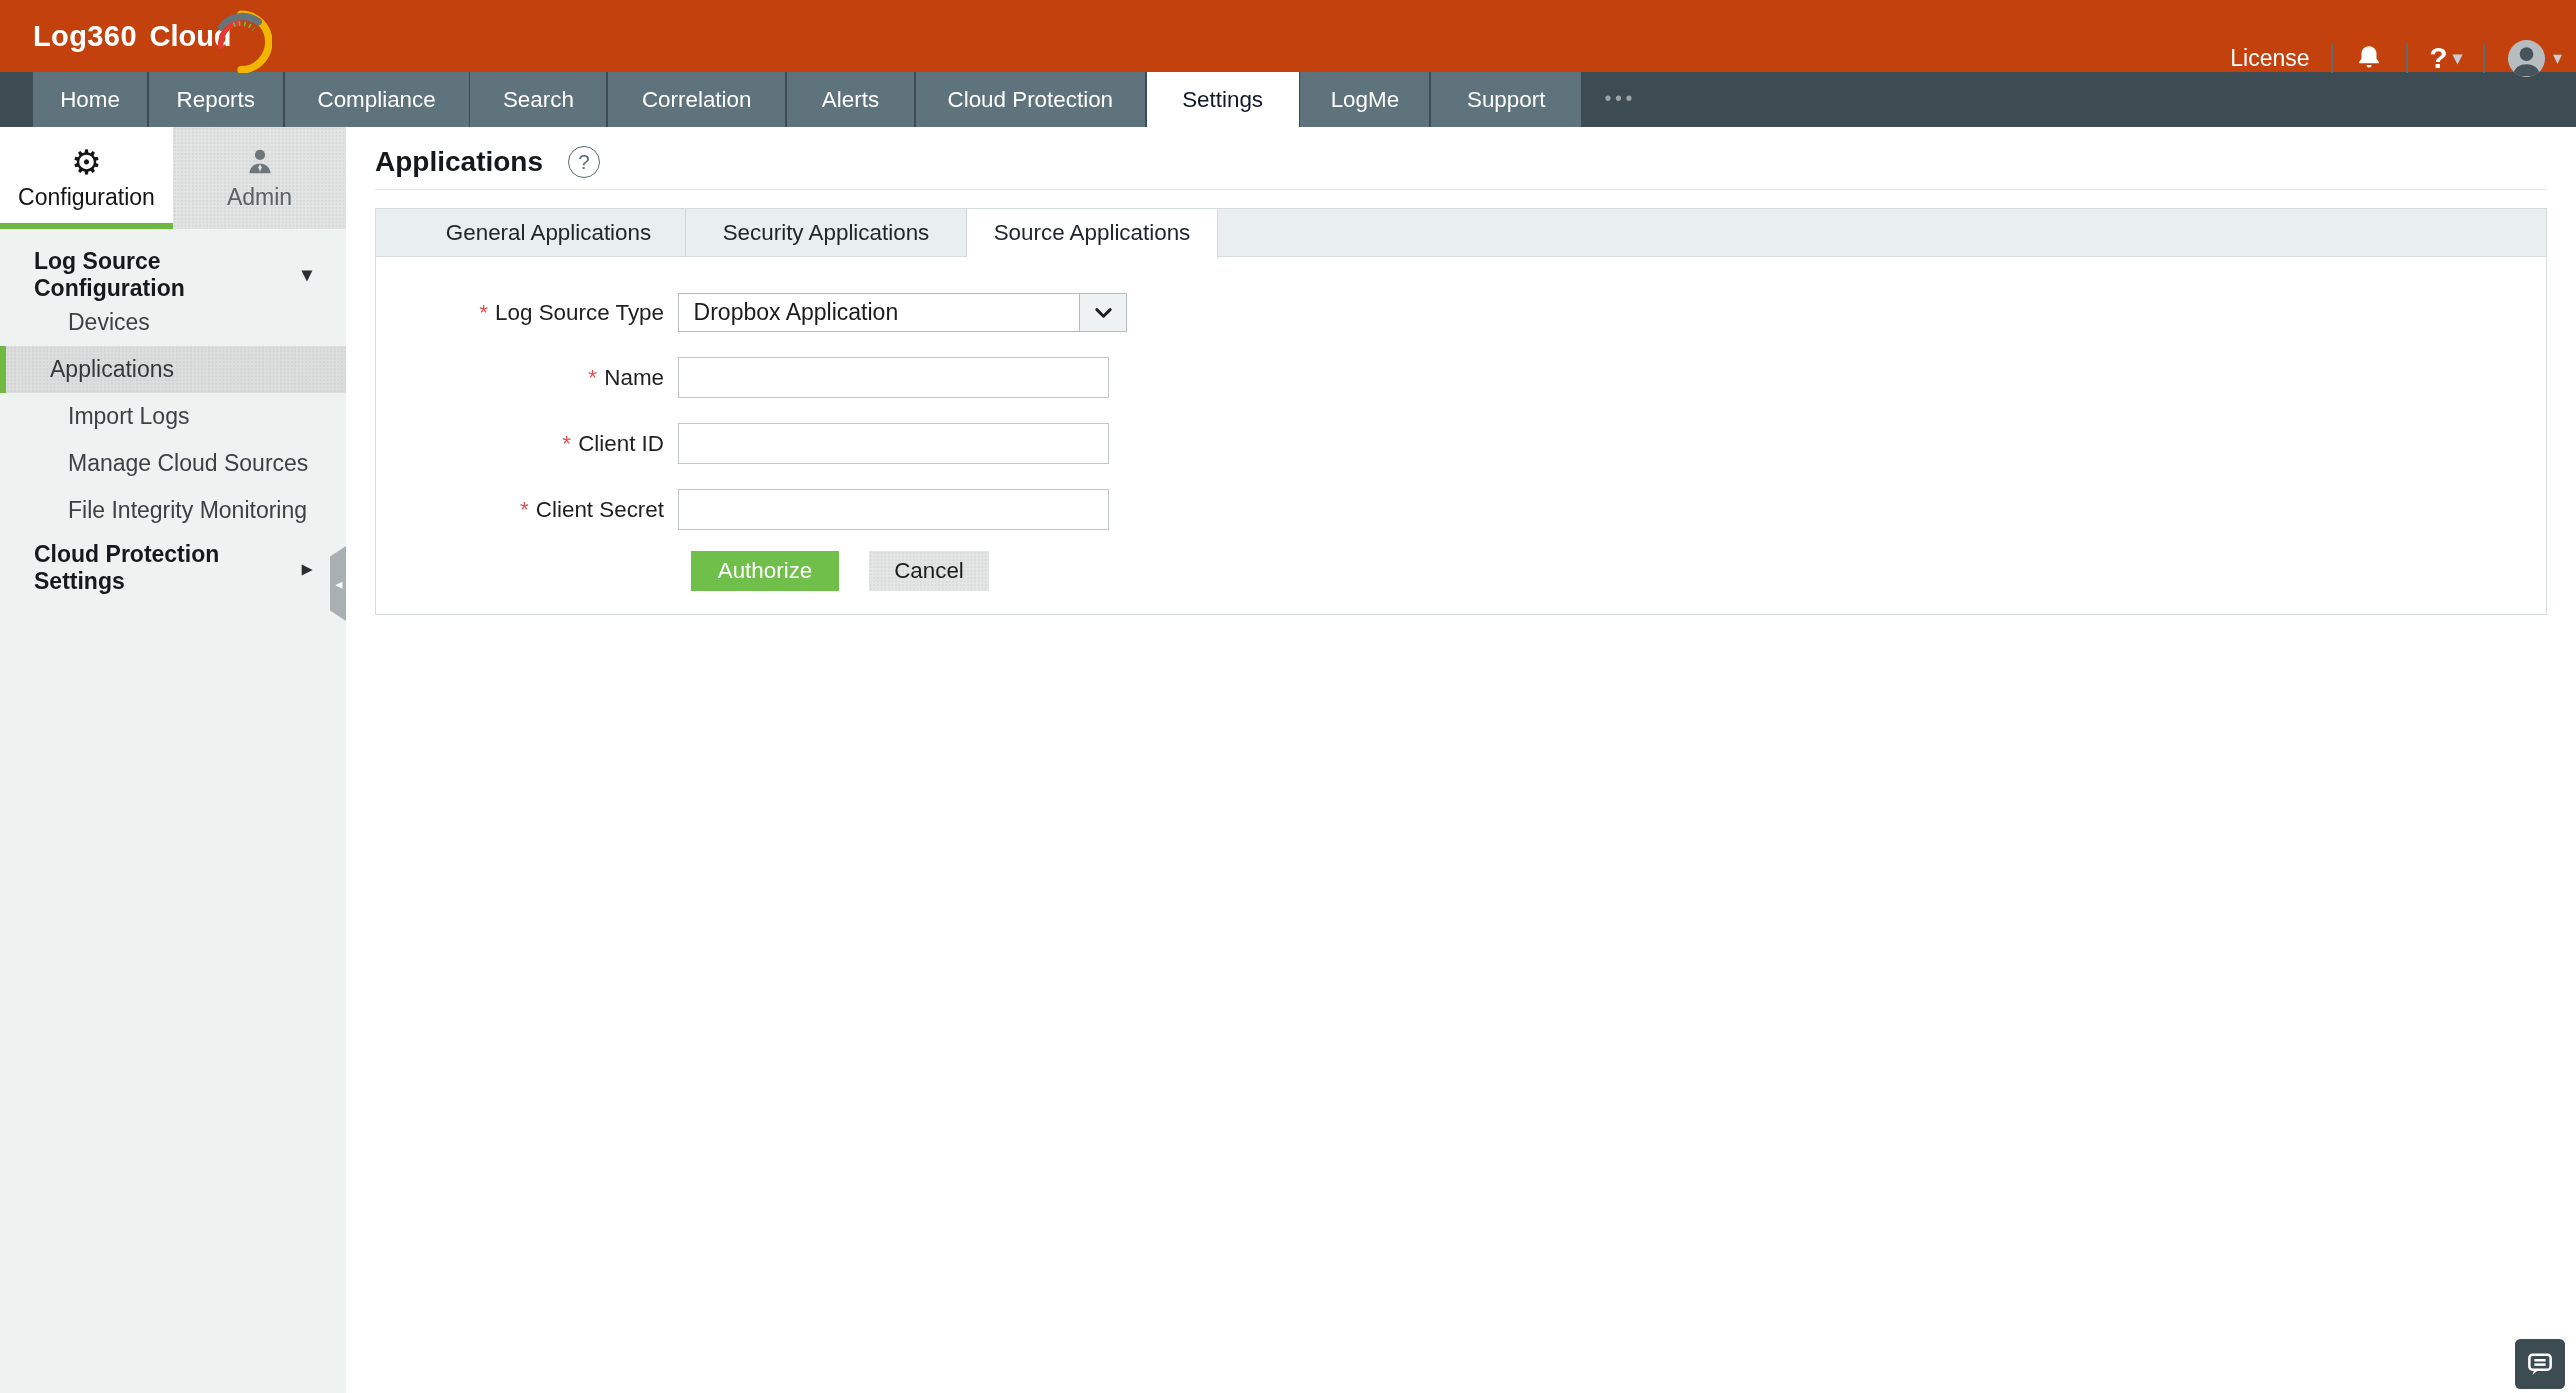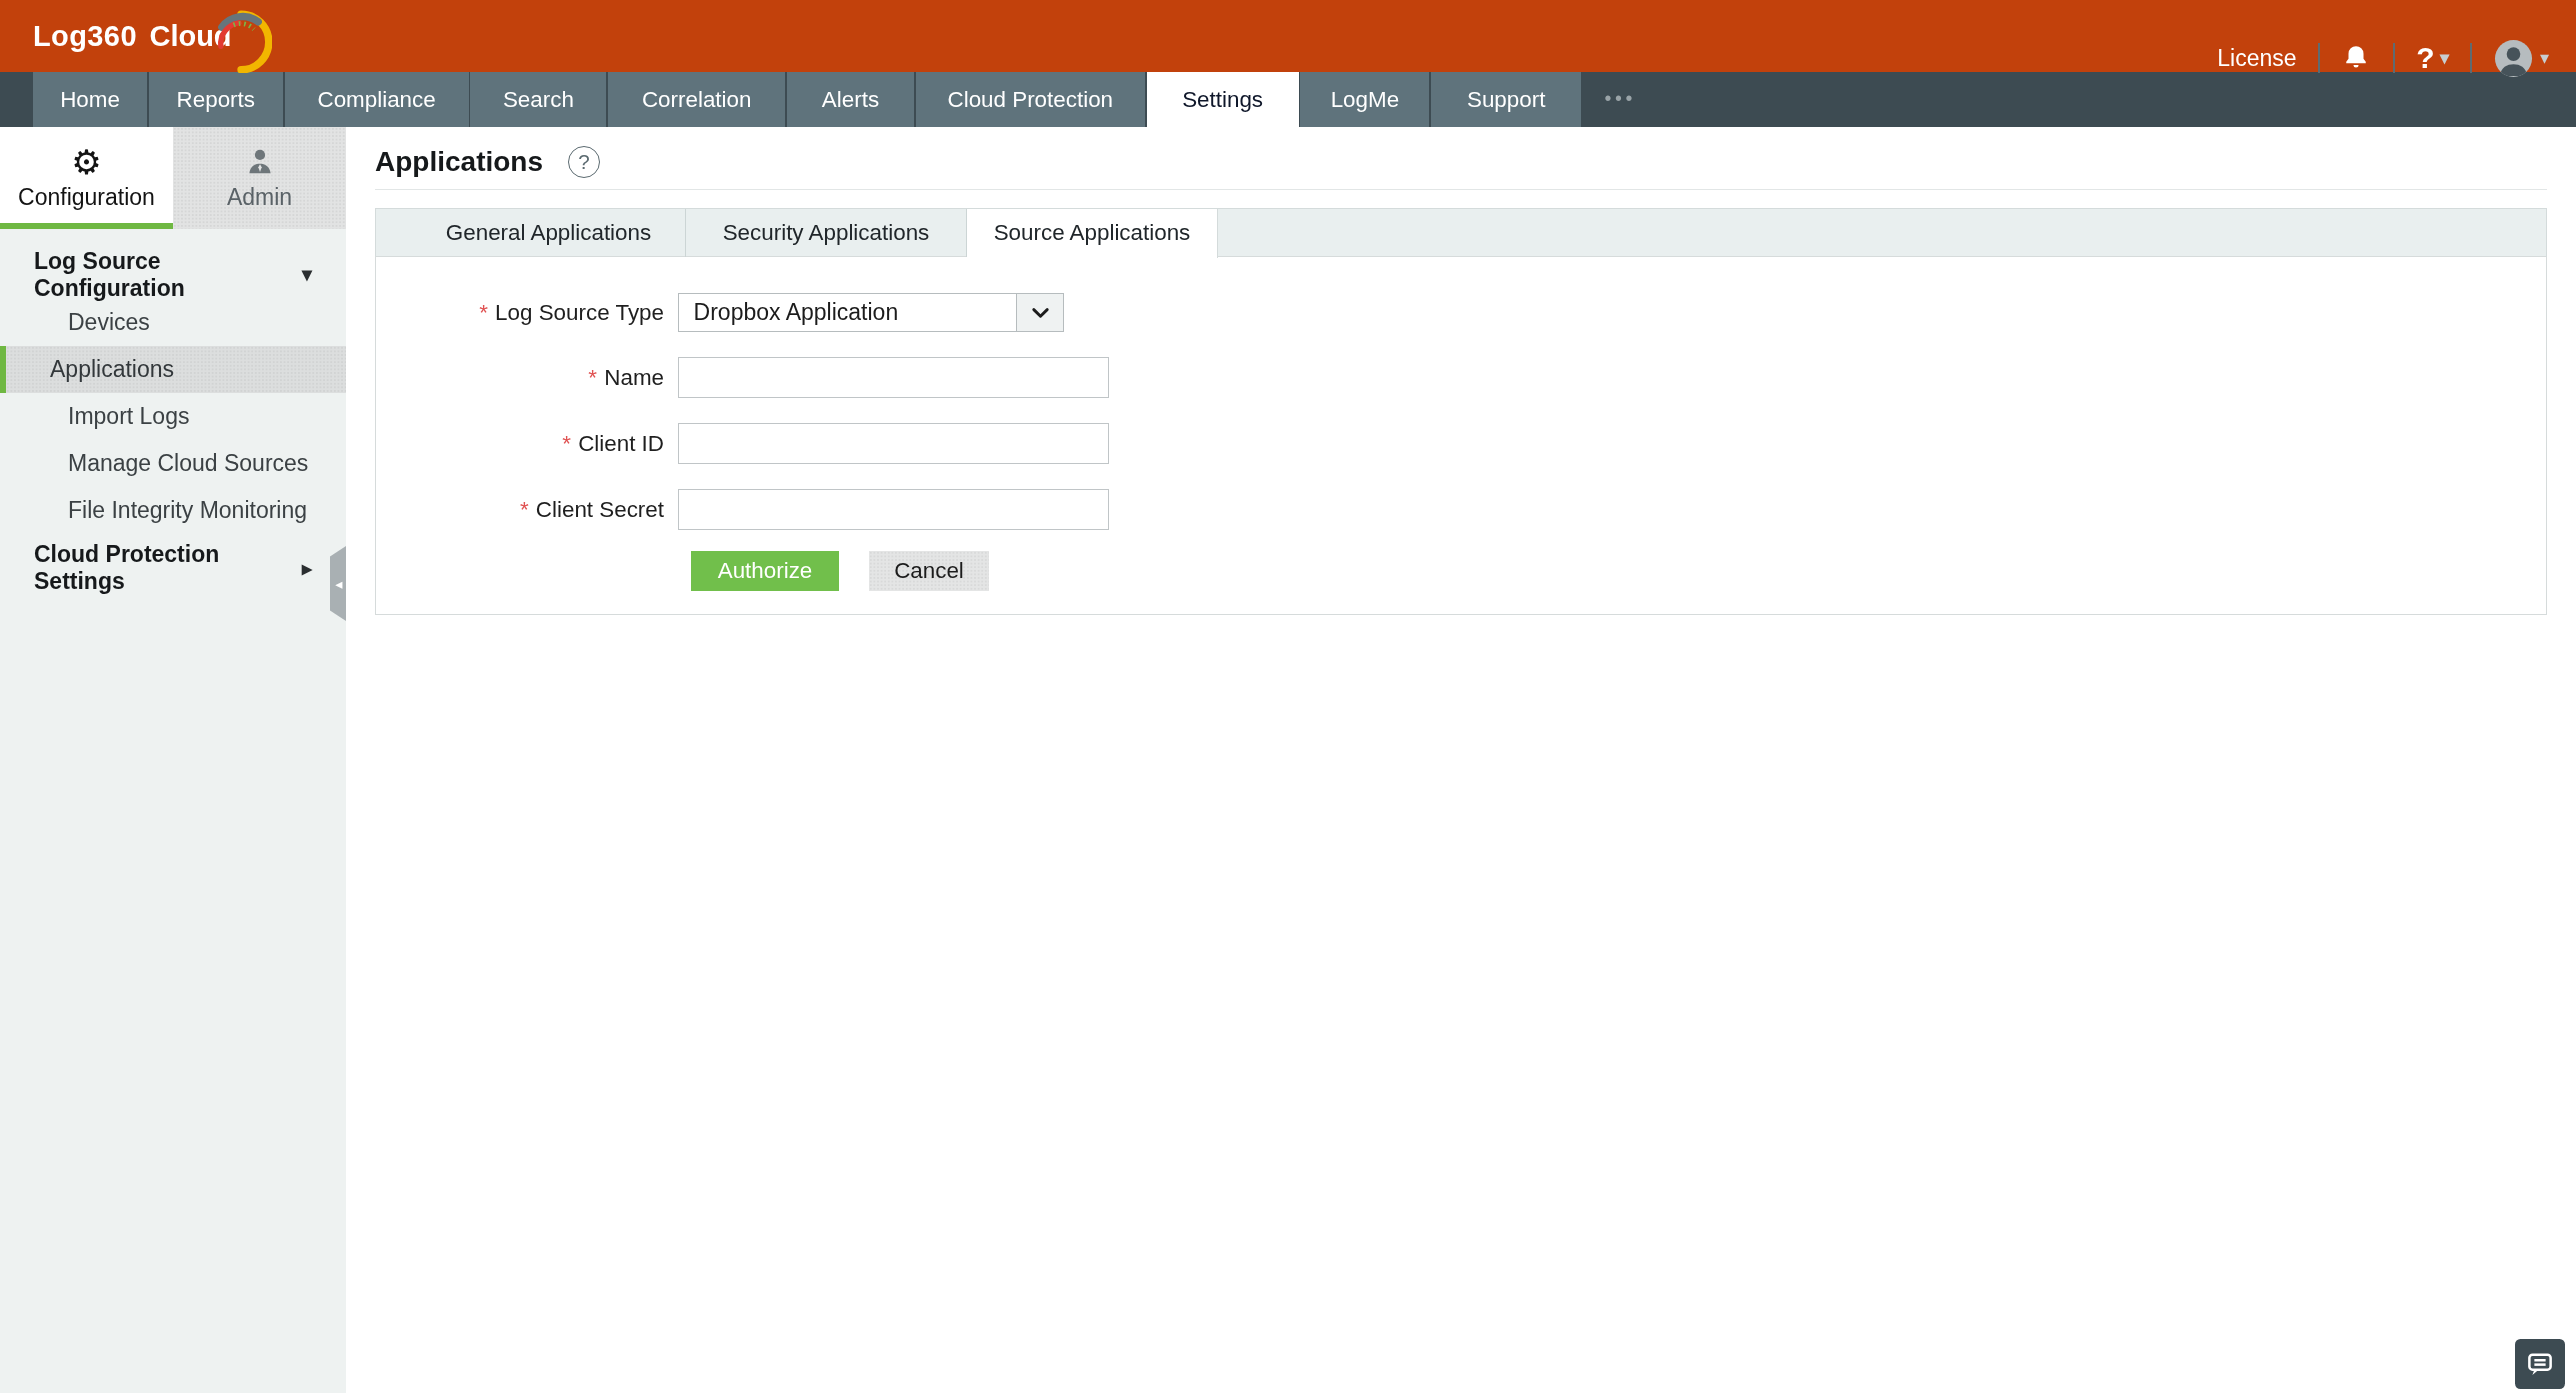--- a/index.html
+++ b/index.html
@@ -6,21 +6,21 @@
   html,body { width:2576px; height:1394px; overflow:hidden; background:#fff;
               font-family:"Liberation Sans", sans-serif; }
 
   
   .topbar { height:72px; background:#c2410c; display:flex; align-items:center; position:relative; }
   .logo { display:flex; align-items:baseline; padding-left:33px; position:relative; }
   .logo-name { color:#fff; font-size:29px; font-weight:bold; letter-spacing:0.4px; }
   .logo-suffix { color:#fff; font-size:29px; font-weight:bold; margin-left:12.5px; }
   .logo-swirl { position:absolute; left:208px; top:-10.7px; }
   .topbar-spacer { flex:1; }
-  .topbar-right { display:flex; align-items:center; gap:21.5px; padding-right:27px;margin-top:44px; }
+  .topbar-right { display:flex; align-items:center; gap:21.5px; padding-right:14px;margin-top:44px; }
   .license { color:#fff; font-size:23px; }
   .tb-sep { width:1.8px; height:30px; background:#5e6b71; }
   .qmark { color:#fff; font-size:30px; font-weight:bold; display:flex; align-items:center; gap:5.4px;}
   .caret-sm { font-size:18px; color:#c8ced1; }
   .avatar-wrap { display:flex; align-items:center; gap:7.2px; }
 
   
   .navbar { height:55px; background:#3d4b52; display:flex; padding-left:33px; gap:1.8px; }
   .nav-item { background:#5f737c; color:#fff; font-size:22.4px; height:55px; line-height:55px;
               text-align:center; cursor:pointer; }
@@ -74,21 +74,21 @@
                  border-right:0.9px solid #d4dbdb; }
   .tabstrip-filler { flex:1; border-right:0; }
 
   .panel { width:2172px; height:359px; border:0.9px solid #d6dbdb; background:#fff; }
   .form { padding-top:36px; }
   .frow { display:flex; align-items:center; margin-top:25px; }
   .frow:first-child { margin-top:0; }
   .flabel { width:288px; text-align:right; font-size:22.4px; color:#1f1f1f; }
   .req { color:#e05252; margin-right:7.2px; font-size:22.4px; }
   .fctrl { margin-left:14.3px; }
-  .selectbox { width:386px; height:39px; border:0.9px solid #b6bcbe; background:#fff;
+  .selectbox { width:449px; height:39px; border:0.9px solid #b6bcbe; background:#fff;
                display:flex; align-items:center; cursor:pointer; }
   .selectbox .sel-text { flex:1; padding-left:14.3px; font-size:23px; color:#1c1c1c; }
   .sel-btn { width:47px; height:100%; background:#eff2f2; border-left:0.9px solid #b6bcbe;
              display:flex; align-items:center; justify-content:center; }
   .tinput { width:431px; height:41px; border:0.9px solid #c0c5c7; background:#fff;
             font-size:23px; padding:0 12.5px; color:#1c1c1c; outline:none;
             font-family:"Liberation Sans", sans-serif; }
   .btn-row { display:flex; gap:30px; margin-top:21px; margin-left:315px; }
   .btn { height:40px; font-size:22.4px; border:none; cursor:pointer;
          font-family:"Liberation Sans", sans-serif; }

